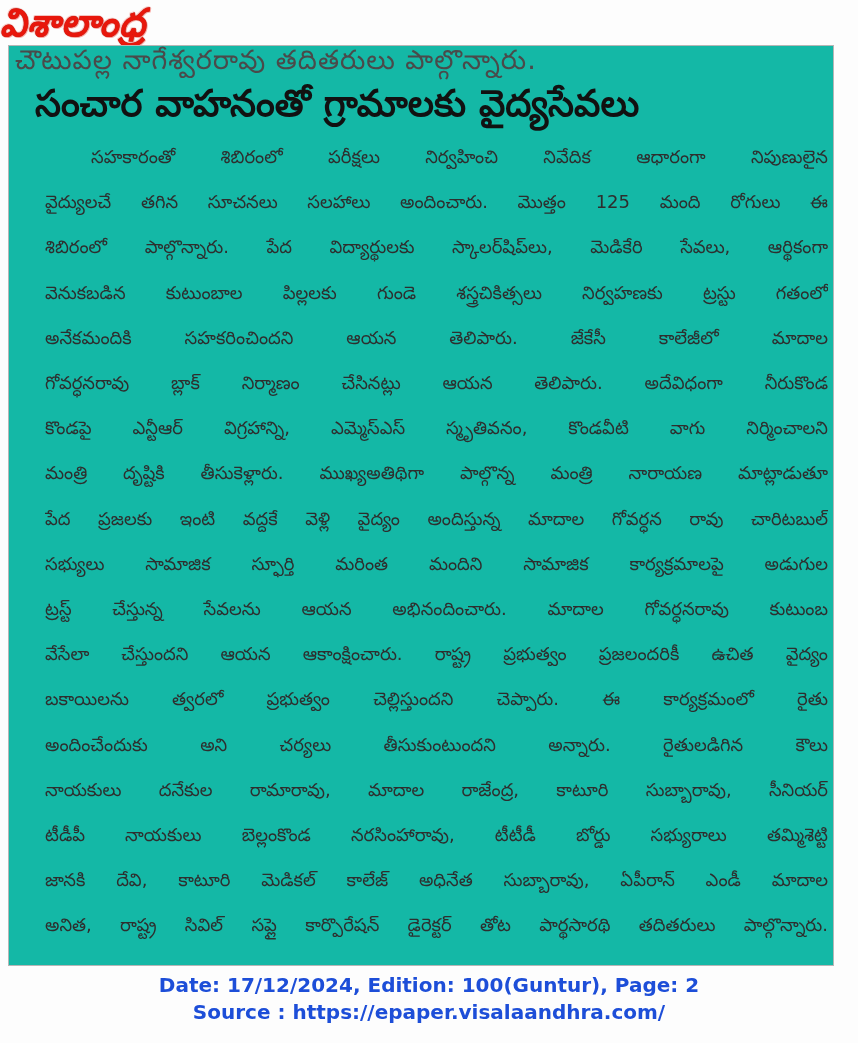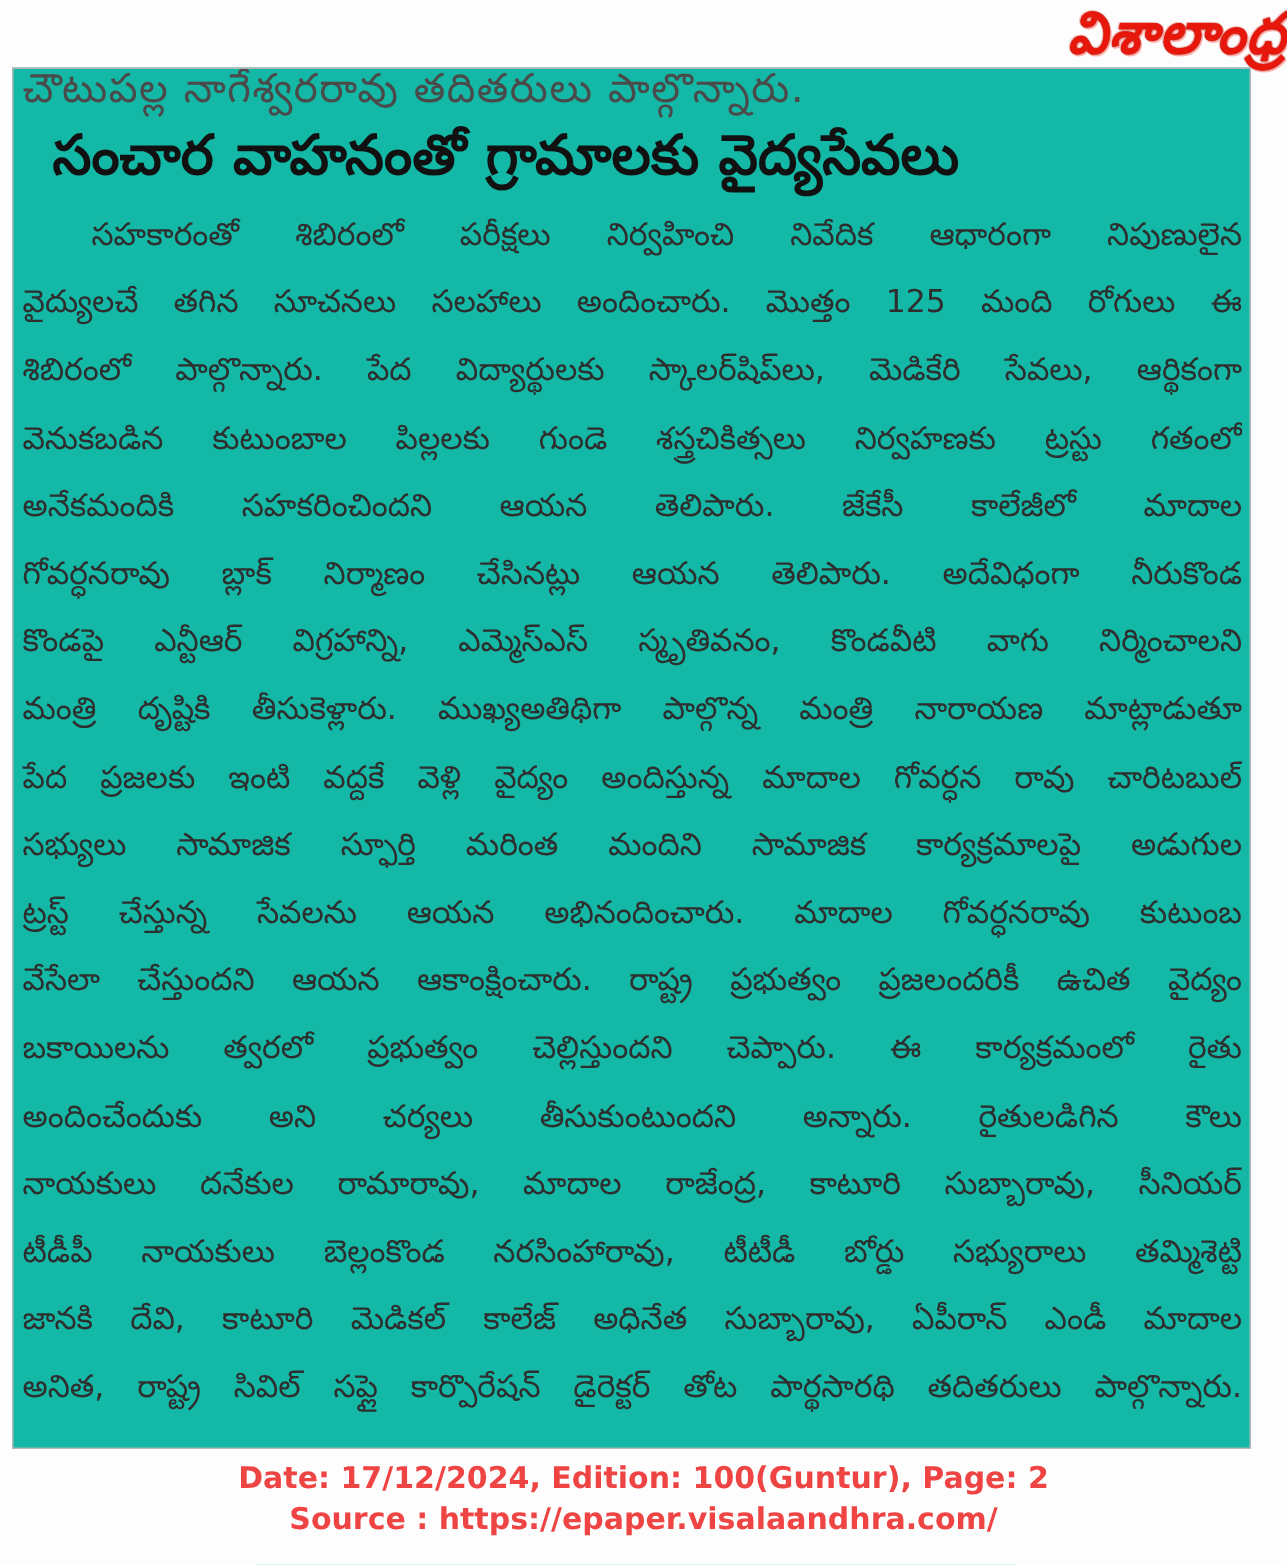--- a/index.html
+++ b/index.html
@@ -12,22 +12,21 @@
   .page {
     position: relative;
     width: 858px; height: 1043px;
     background: #fdfdfd;
   }
   
   .masthead {
     position: absolute;
     top: 0; left: 0; right: 0;
     height: 45px;
-    text-align: right;
-    margin-left: 24px;
+    text-align: left;
   }
   .logo-text {
     display: inline-block;
     font-size: 37px;
     font-weight: bold;
     font-style: italic;
     color: #e8170c;
     letter-spacing: 1px;
     text-shadow:
       0 0 1px #8f0d06,
@@ -60,35 +59,36 @@
     font-weight: bold;
     line-height: 48px;
     text-align: left;
     margin: 0 20px 2px 20px;
     letter-spacing: 0px;
     white-space: nowrap;
   }
   .body-text { margin-top: 6px; }
   .body-line {
     color: #2e2e2e;
-    font-size: 21px;
+    font-size: 18px;
     line-height: 45.2px;
     text-align: justify;
     text-align-last: justify;
     white-space: nowrap;
     overflow: hidden;
+    margin-left: 30px;
   }
   .body-line:first-child { text-indent: 46px; }
   
   .footer {
     position: absolute;
     left: 0; right: 0; top: 972px;
     text-align: center;
     font-weight: bold;
-    color: #ef4444;
+    color: #1d4ed8;
   }
   .footer .date-line   { font-size: 20px; line-height: 27px; }
   .footer .source-line { font-size: 20px; line-height: 27px; }
 </style>
 </head>
 <body>
 
 <div class="page">
 
   <div class="masthead">

